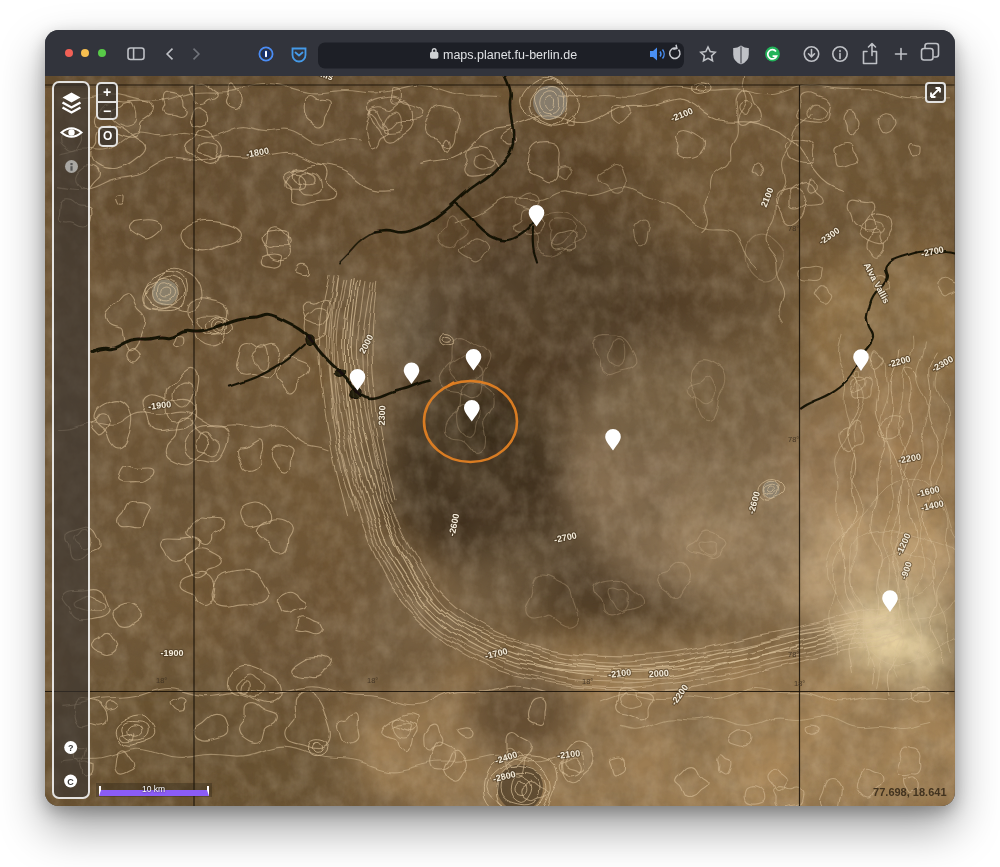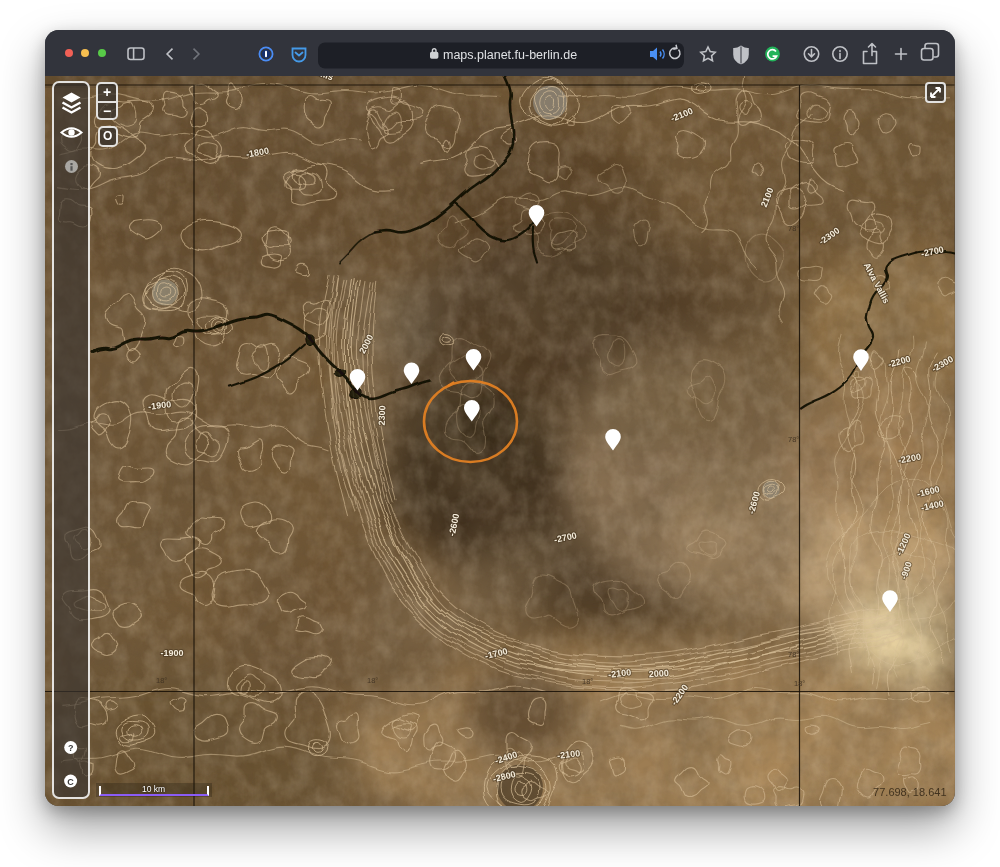--- a/index.html
+++ b/index.html
@@ -8,23 +8,23 @@
 #tb { position:absolute; left:0; top:0; width:100%; height:46px; background:#32343c; }
 .tl { position:absolute; top:19.8px; width:8px; height:8px; border-radius:50%; }
 #map { position:absolute; left:0; top:46px; width:909.5px; height:730.5px; }
 .ctl { position:absolute; background:rgba(52,48,44,0.72); border:2px solid rgba(255,255,255,0.85); color:#fff; }
 #sidebar { left:6.5px; top:5.5px; width:38.5px; height:718px; border-radius:7px; background:rgba(56,52,48,0.64); }
 #zoomctl { left:51px; top:6.5px; width:22px; height:38px; border-radius:5px; }
 #zoomctl div { width:100%; height:19px; text-align:center; font-weight:bold; font-size:14px; line-height:17px; }
 #obtn { left:53px; top:50.5px; width:19.5px; height:20.5px; border-radius:5px; text-align:center; font-weight:bold; font-size:12px; line-height:17px; }
 #fsbtn { left:880px; top:6.5px; width:20.5px; height:21px; border-radius:4px; }
 #scale { position:absolute; left:51px; top:707.5px; width:116px; height:13.5px; background:rgba(25,20,12,0.28); }
-#sbar { position:absolute; left:2.5px; top:3px; width:110px; height:9.5px; border-left:2px solid #fff; border-right:2px solid #fff; border-bottom:2px solid #8b5cf6; }
+#sbar { position:absolute; left:2.5px; top:3px; width:110px; height:9.5px; border-left:2px solid #fff; border-right:2px solid #fff; border-bottom:6px solid #8b5cf6; }
 #sbar span { display:block; text-align:center; font-size:8.5px; color:#fff; line-height:7.5px; text-shadow:0 0 2px #000; }
-#coords { position:absolute; right:8px; top:710px; font-size:11px; font-weight:normal; color:#42331f; }
+#coords { position:absolute; right:8px; top:710px; font-size:11px; font-weight:bold; color:#42331f; }
 .icon { position:absolute; top:0; }
 </style></head><body>
 <div id="page">
 <div id="win">
 <div id="tb">
   <div class="tl" style="left:19.5px;background:#f16056"></div>
   <div class="tl" style="left:35.5px;background:#f6be50"></div>
   <div class="tl" style="left:53px;background:#58ca48"></div>
   <svg class="icon" width="909" height="46">
     <g fill="none" stroke="#bfc1c6" stroke-width="1.6">

